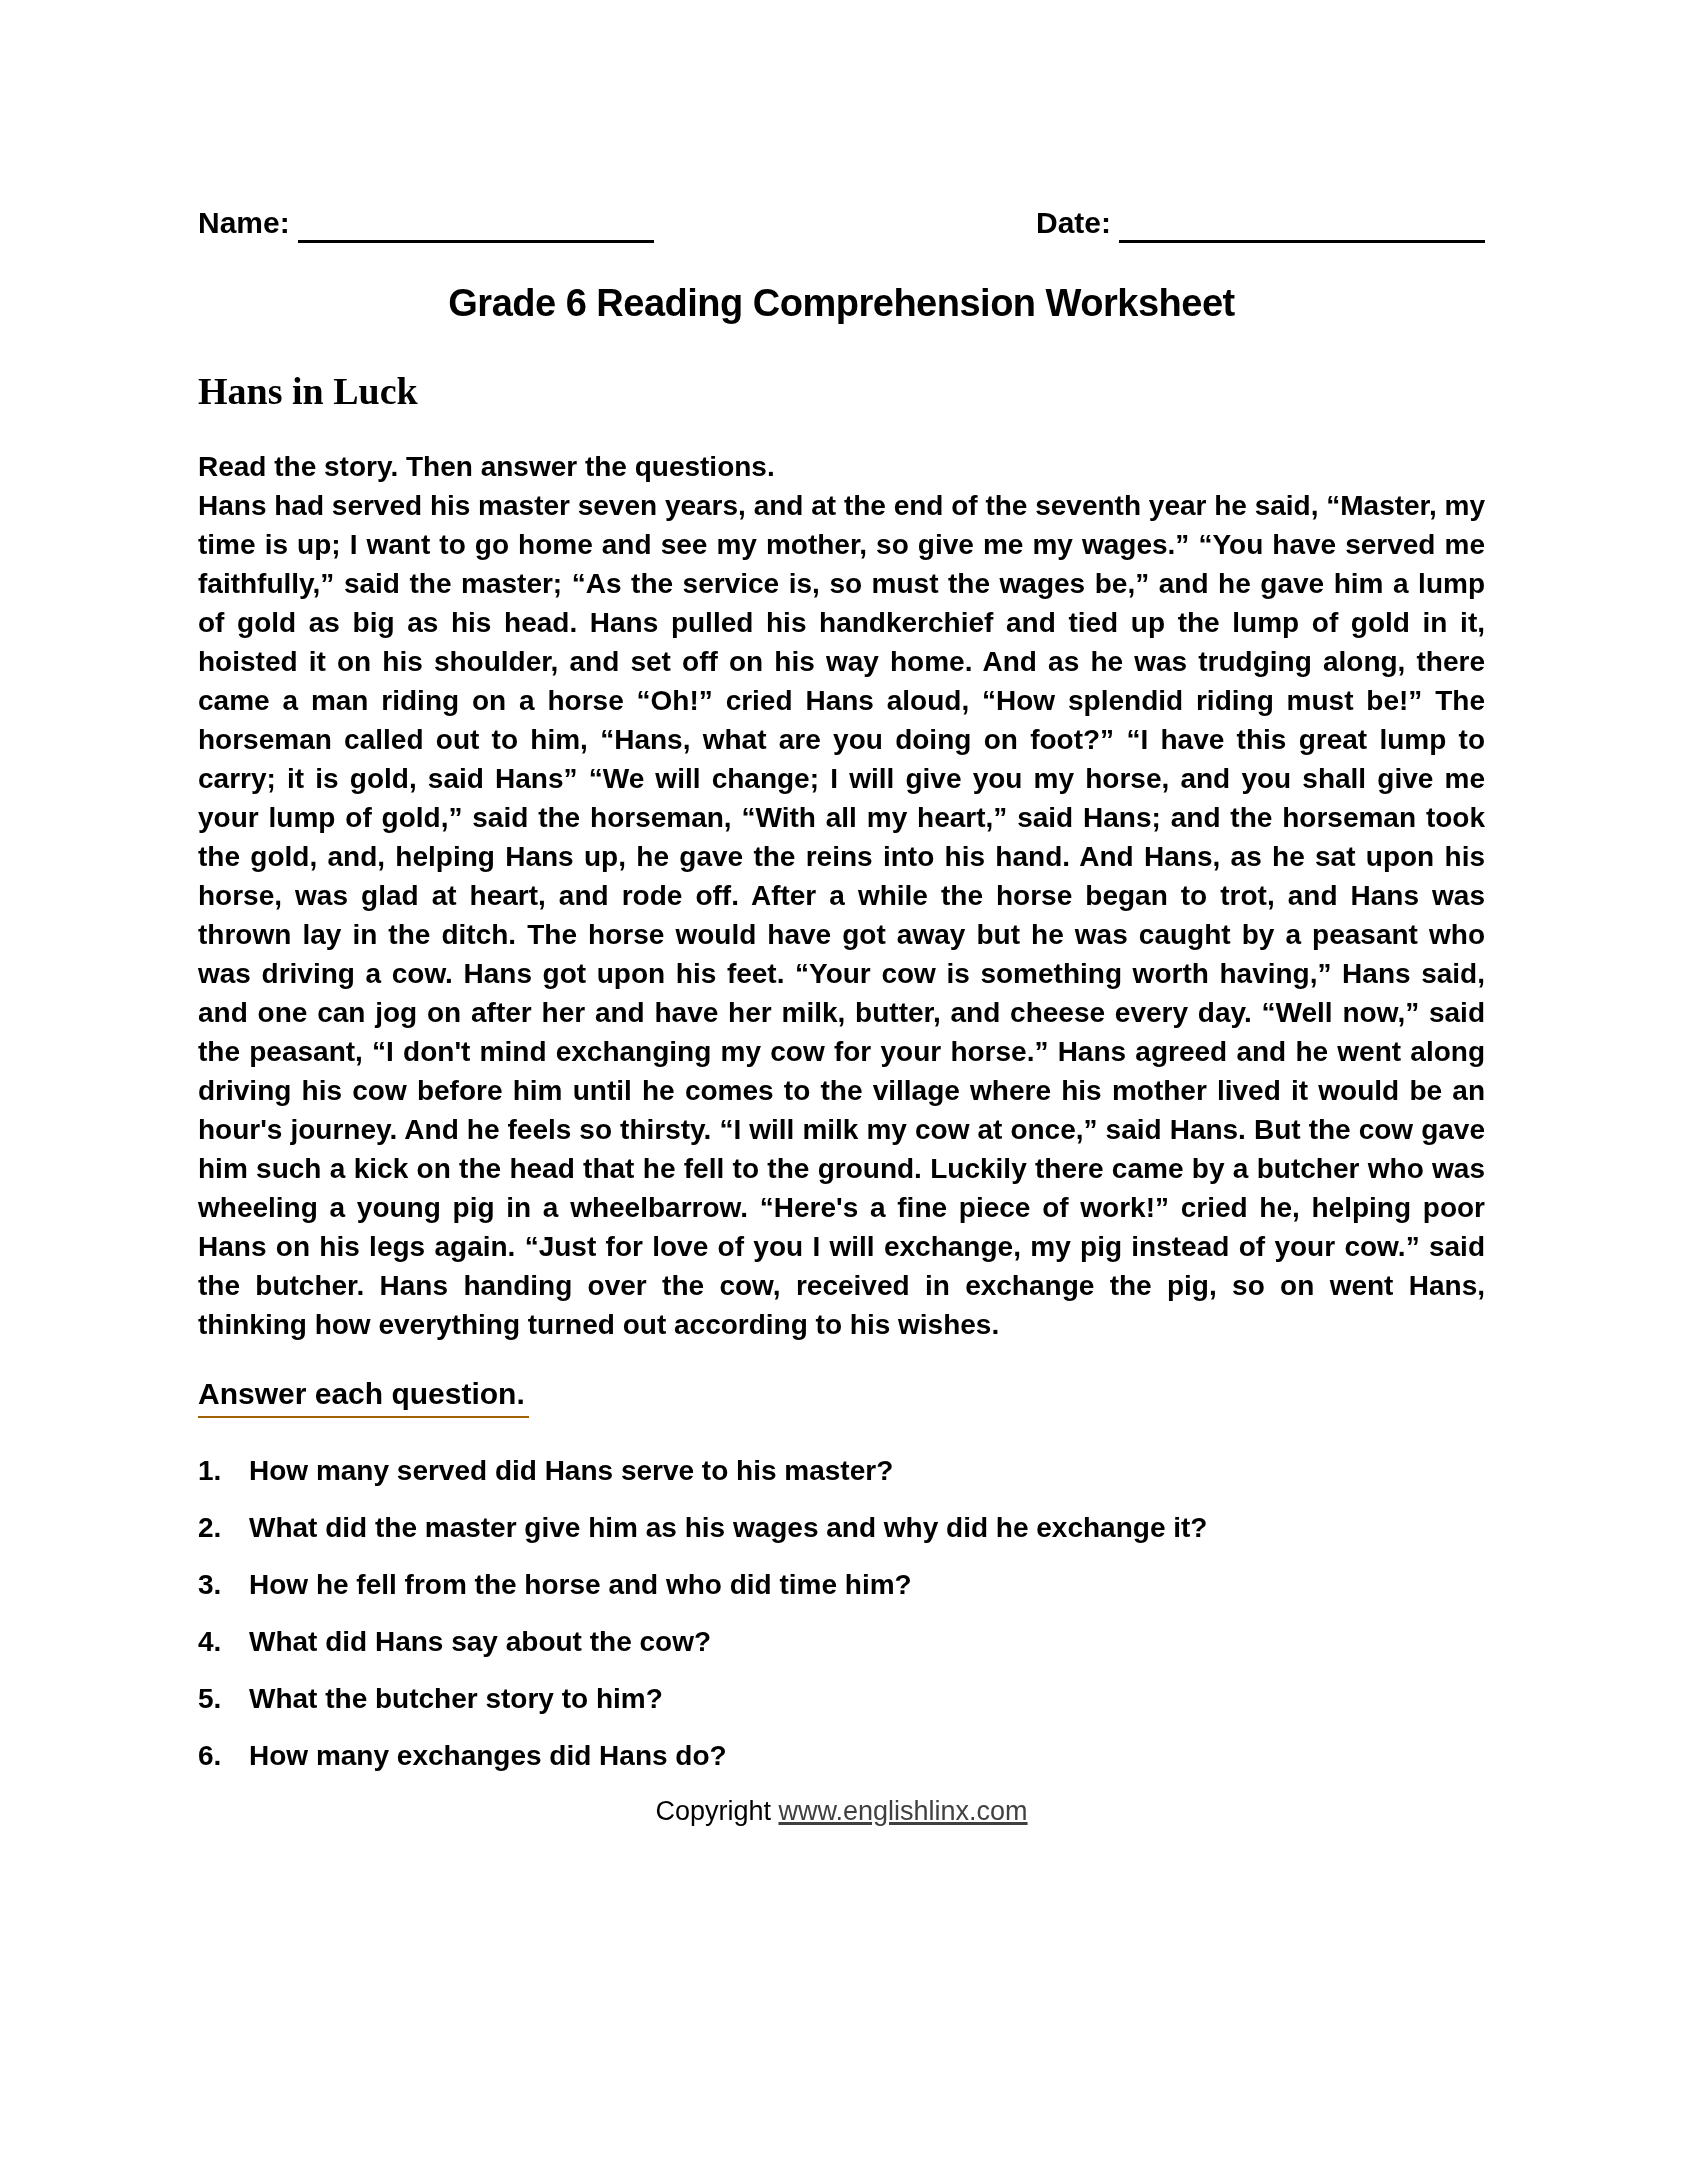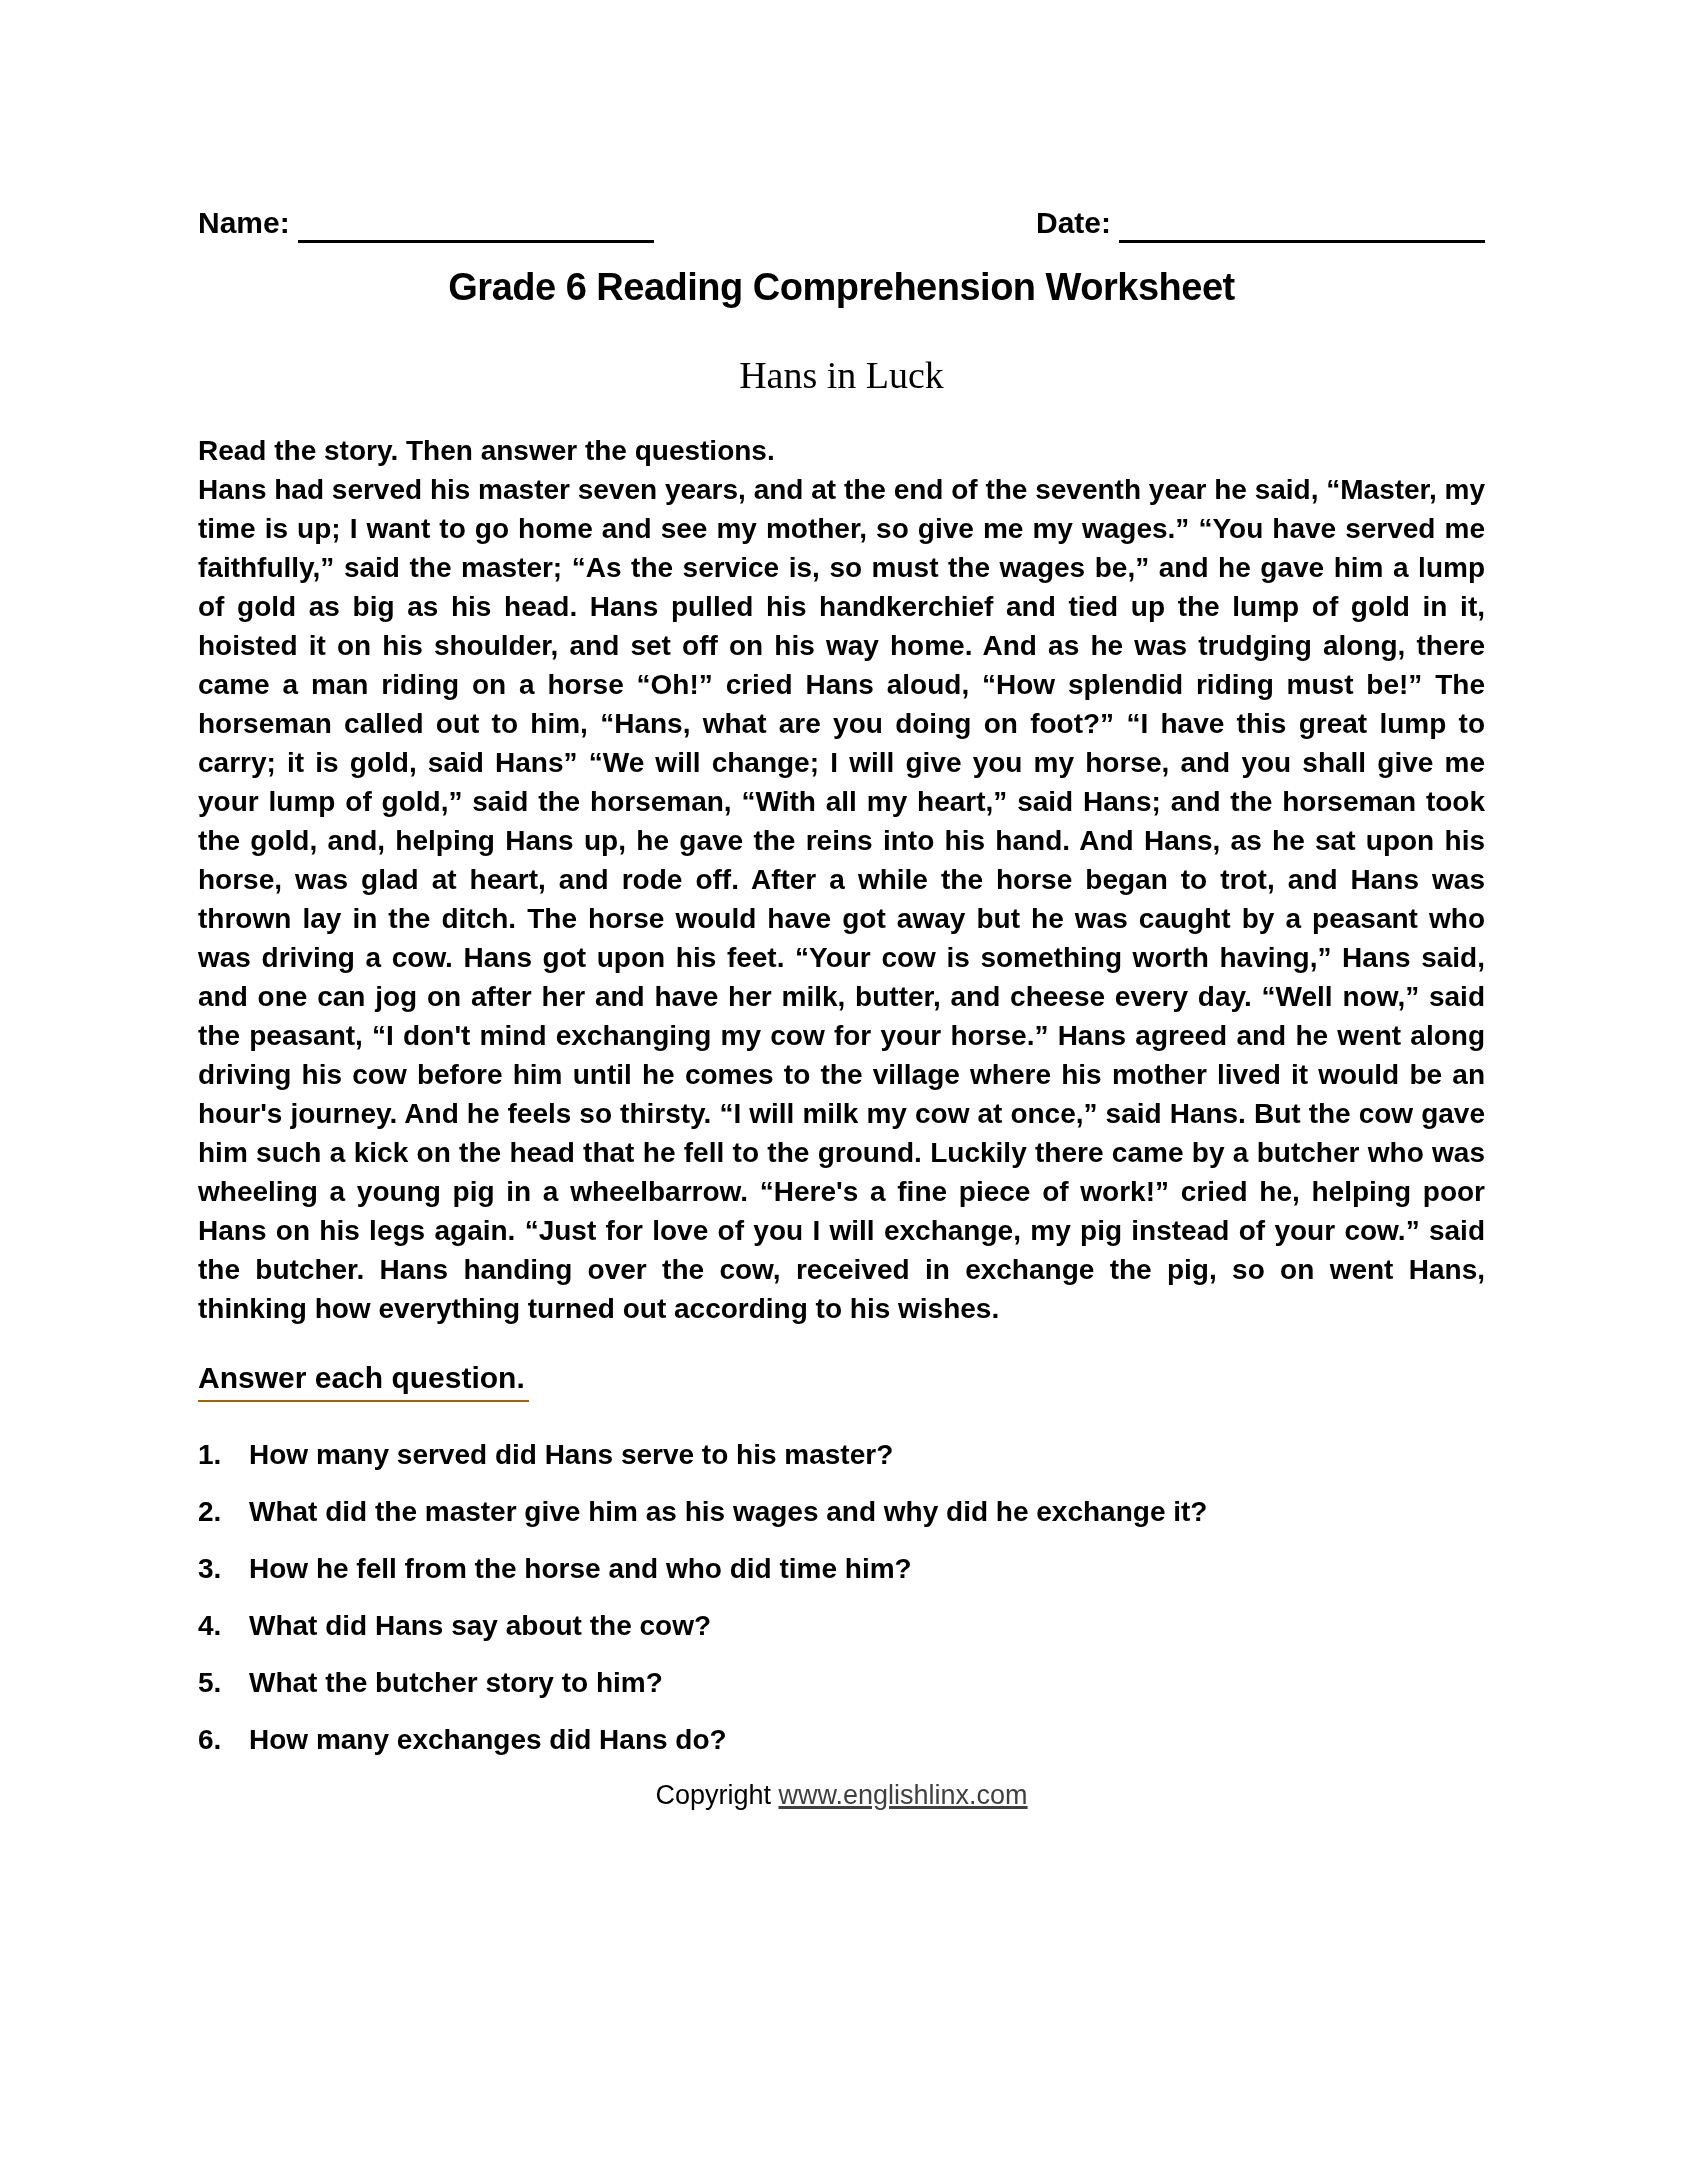--- a/index.html
+++ b/index.html
@@ -26,33 +26,32 @@
   .fill-line {
     display: inline-block;
     border-bottom: 3px solid #000000;
     height: 30px;
     vertical-align: bottom;
     margin-left: 8px;
   }
   .fill-line.name { width: 356px; }
   .fill-line.date { width: 366px; }
   .worksheet-title {
-    margin-top: 20px;
+    margin-top: 36px;
     text-align: center;
     font-size: 38px;
     font-weight: 700;
     letter-spacing: -0.5px;
     line-height: 48px;
   }
   .story-title {
     margin-top: 40px;
-    text-align: center;
     font-family: "Liberation Serif", serif;
     font-size: 38px;
-    font-weight: 400;
+    font-weight: 700;
     line-height: 48px;
   }
   .instructions {
     margin-top: 32px;
     font-size: 28px;
     font-weight: 700;
     line-height: 39px;
   }
   .story {
     font-size: 28px;

